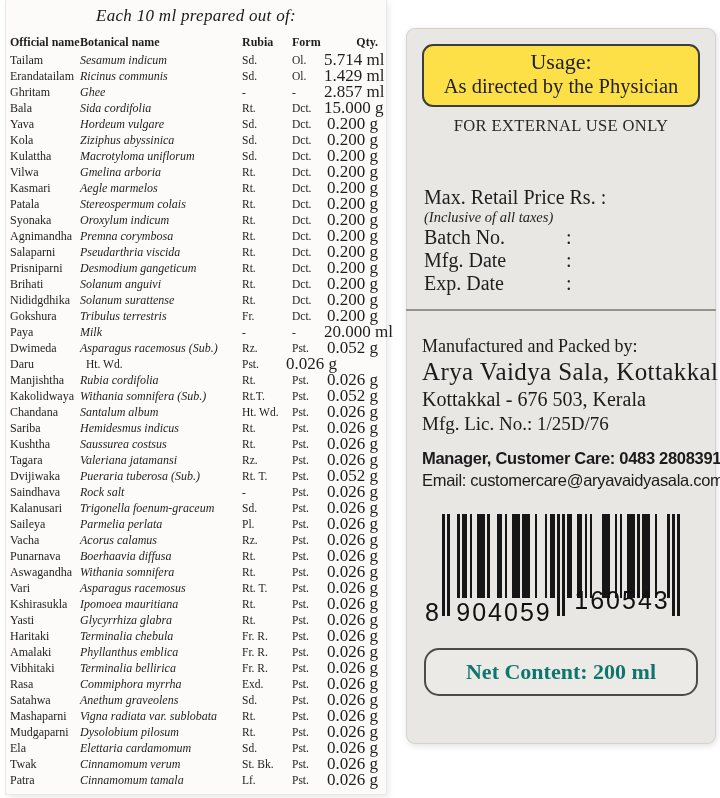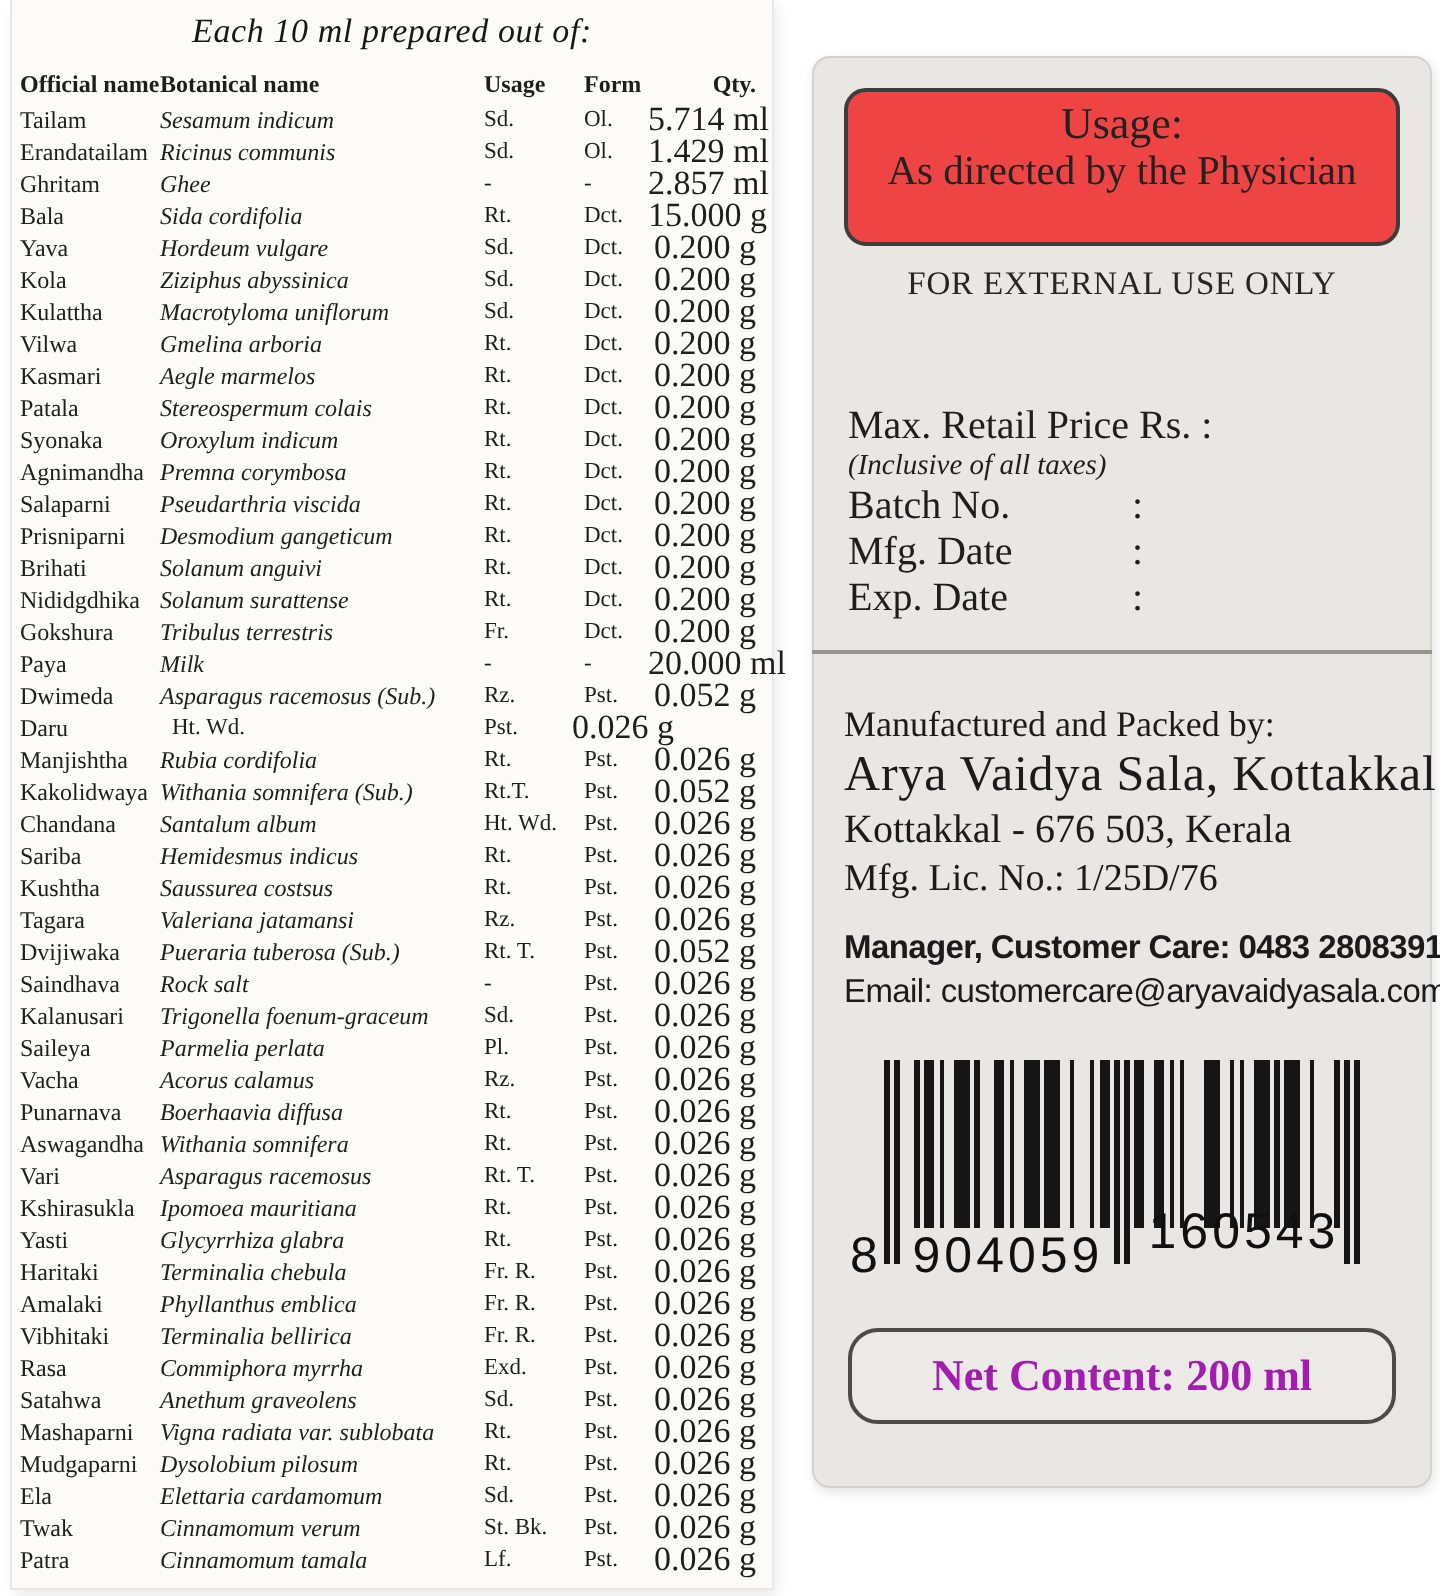--- a/index.html
+++ b/index.html
@@ -56,22 +56,22 @@
     width:310px; height:716px;
     background:#e9e7e3;
     border-radius:9px;
     box-shadow:inset 0 0 0 1px #d6d3ce, 1px 2px 6px rgba(0,0,0,0.12);
   }
   .usage-box {
     margin:16px 16px 0;
     border:2px solid #3d3d3b;
     border-radius:11px;
     text-align:center;
-    padding:3px 0 23px;
-    background:#ef4444;
+    padding:3px 0 7px;
+    background:#fde047;
   }
   .usage-title { font-size:22px; color:#222; }
   .usage-text  { font-size:20.5px; color:#222; white-space:nowrap; }
   .external {
     text-align:center;
     font-size:16.5px;
     margin-top:9px;
     letter-spacing:0.4px;
     color:#262626;
   }
@@ -109,33 +109,33 @@
   .bc-digits .d2 { position:absolute; left:128px; bottom:12px; width:104px; text-align:center; letter-spacing:2px; }
 
   .net-box {
     margin:22px 18px 0;
     border:2px solid #4b4b48;
     border-radius:15px;
     text-align:center;
     padding:9px 0;
     font-size:22px;
     font-weight:bold;
-    color:#a21caf;
+    color:#0f766e;
     background:#eceae6;
   }
 </style>
 </head>
 <body>
 
 <div class="label-left">
   <div class="tbl-title">Each 10 ml prepared out of:</div>
   <div class="tbl-head">
     <span class="h-official">Official name</span>
     <span class="h-bot">Botanical name</span>
-    <span class="h-part">Usage</span>
+    <span class="h-part">Rubia</span>
     <span class="h-form">Form</span>
     <span class="h-qty">Qty.</span>
   </div>
   <div id="table-rows">
       <div class="t-row">
         <span class="c-official">Tailam</span>
         <span class="c-bot">Sesamum indicum</span>
         <span class="c-part">Sd.</span>
         <span class="c-form">Ol.</span>
         <span class="c-qty">5.714 ml</span>

